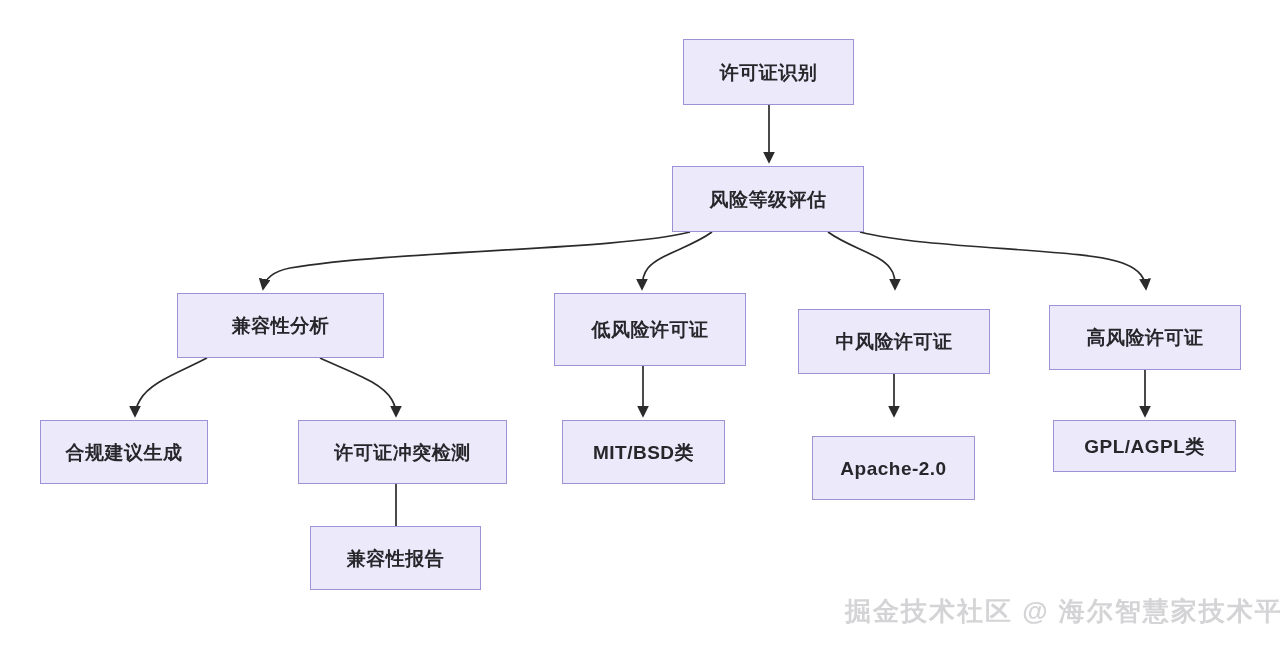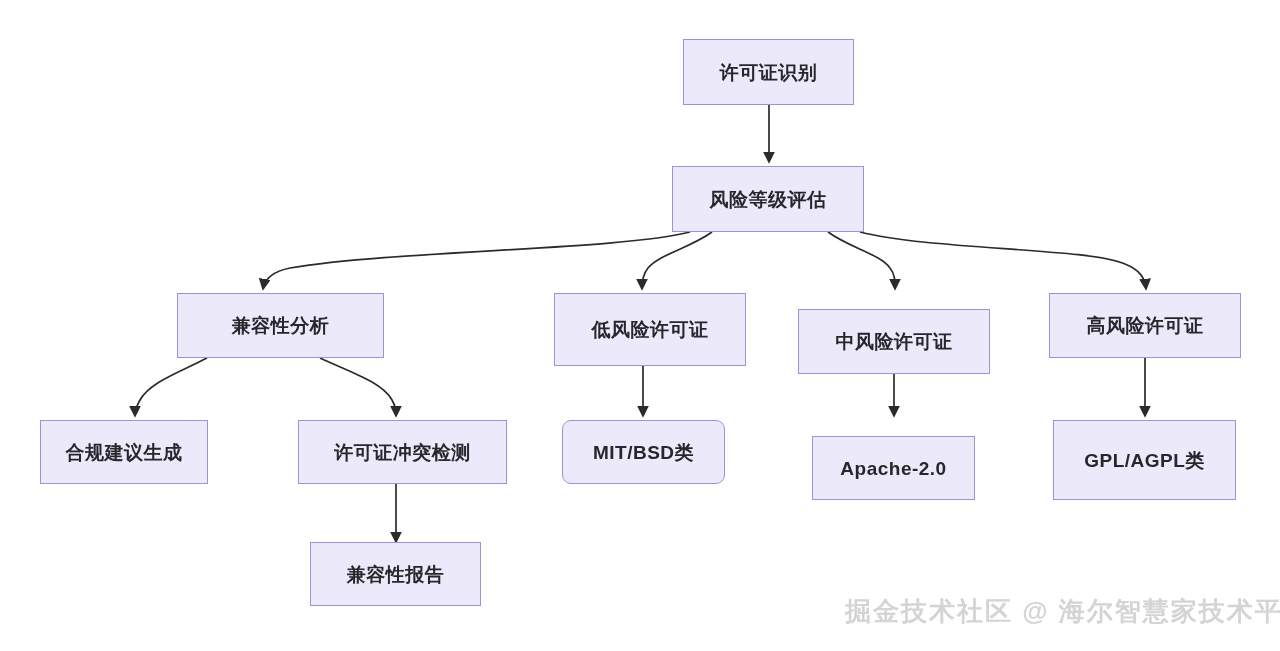--- a/index.html
+++ b/index.html
@@ -108,43 +108,43 @@
   </div>
 
   <div class="node" style="left:548px; top:293px; width:192px; height:73px;margin-left:6px;">
     <span class="node-label">低风险许可证</span>
   </div>
 
   <div class="node" style="left:798px; top:293px; width:192px; height:65px;margin-top:16px;">
     <span class="node-label">中风险许可证</span>
   </div>
 
-  <div class="node" style="left:1049px; top:293px; width:192px; height:65px;">
+  <div class="node" style="left:1049px; top:305px; width:192px; height:65px;">
     <span class="node-label">高风险许可证</span>
   </div>
 
   <div class="node" style="left:40px; top:420px; width:168px; height:64px;">
     <span class="node-label">合规建议生成</span>
   </div>
 
   <div class="node" style="left:298px; top:420px; width:209px; height:64px;">
     <span class="node-label">许可证冲突检测</span>
   </div>
 
-  <div class="node" style="left:562px; top:420px; width:163px; height:64px;border-radius:9px;">
+  <div class="node" style="left:562px; top:420px; width:163px; height:64px;">
     <span class="node-label">MIT/BSD类</span>
   </div>
 
   <div class="node" style="left:812px; top:420px; width:163px; height:64px;margin-top:16px;">
     <span class="node-label">Apache-2.0</span>
   </div>
 
-  <div class="node" style="left:1053px; top:420px; width:183px; height:80px;text-align:right;">
+  <div class="node" style="left:1053px; top:420px; width:183px; height:52px;text-align:right;">
     <span class="node-label">GPL/AGPL类</span>
   </div>
 
-  <div class="node" style="left:310px; top:542px; width:171px; height:64px;">
+  <div class="node" style="left:310px; top:526px; width:171px; height:64px;">
     <span class="node-label">兼容性报告</span>
   </div>
 
   <div class="watermark">掘金技术社区 @ 海尔智慧家技术平台</div>
 
 </div>
 
 </body></html>

